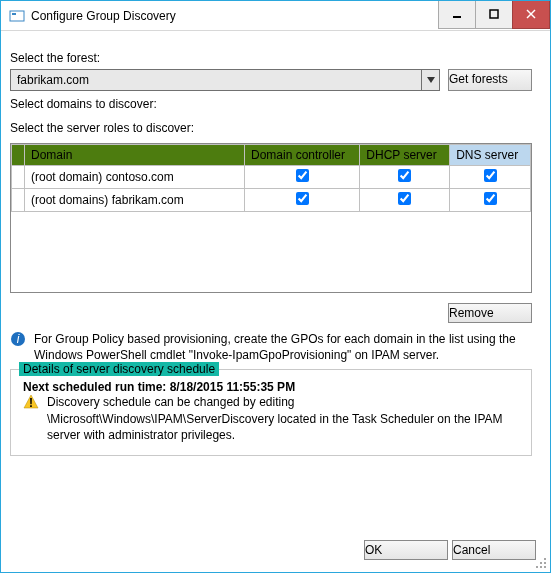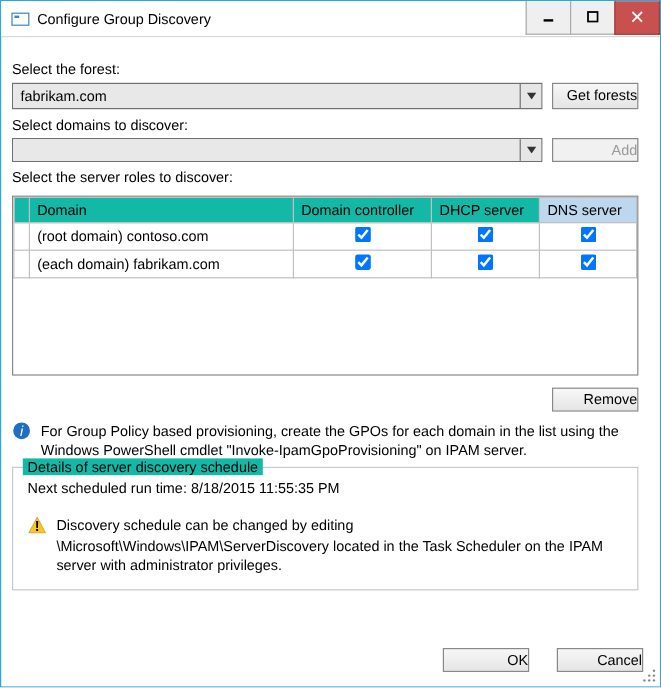--- a/index.html
+++ b/index.html
@@ -96,40 +96,40 @@
       display: flex;
       align-items: center;
       justify-content: center;
       background: #e6e6e6;
     }
     .combo-arrow svg { width: 8px; height: 6px; }
     .btn {
       border: 1px solid #888;
       background: linear-gradient(#f7f7f7,#e5e5e5);
       padding: 2px 0;
-      width: 72px;
-      text-align: right;
+      width: 84px;
+      text-align: left;
       cursor: default;
     }
     .btn.disabled {
       color: #9a9a9a;
       background: #f1f1f1;
     }
     .table-wrap {
       border: 1px solid #888;
       margin-top: 4px;
       height: 150px;
       overflow: auto;
     }
     table {
       border-collapse: collapse;
       width: 100%;
     }
     th {
-      background: #14b8a6;
+      background: #4d7c0f;
       border: 1px solid #c0c0c0;
       padding: 3px 6px;
       text-align: left;
       font-weight: normal;
     }
     th.sel {
       background: #bcd7ee;
     }
     td {
       border: 1px solid #c0c0c0;
@@ -174,36 +174,37 @@
       margin-top: 6px;
     }
     .legend {
       position: absolute;
       top: -8px;
       left: 8px;
       background: #14b8a6;
       padding: 0 4px;
     }
     .sched-line {
-      margin-bottom: 16px;
+      margin-bottom: 0;
+      font-weight: bold;
     }
     .warn-row {
       display: flex;
       gap: 8px;
       align-items: flex-start;
     }
     .warn-icon {
       width: 16px;
       height: 16px;
       flex-shrink: 0;
     }
     .footer {
       display: flex;
       justify-content: flex-end;
-      gap: 23px;
+      gap: 4px;
       padding: 10px 14px 12px 0;
     }
     .resize-grip {
       position: absolute;
       right: 4px;
       bottom: 4px;
       width: 12px;
       height: 12px;
     }
   </style>
@@ -248,31 +249,20 @@
         <div class="combo-arrow">
           <svg viewBox="0 0 8 6">
               <path d="M0 0 L8 0 L4 6 Z" fill="#333"></path>
             </svg>
         </div>
       </div>
       <div class="btn">Get forests</div>
     </div>
 
     <div class="label">Select domains to discover:</div>
-    <div class="row">
-      <div class="combo">
-        <div class="combo-text"></div>
-        <div class="combo-arrow">
-          <svg viewBox="0 0 8 6">
-              <path d="M0 0 L8 0 L4 6 Z" fill="#333"></path>
-            </svg>
-        </div>
-      </div>
-      <div class="btn disabled">Add</div>
-    </div>
 
     <div class="label">Select the server roles to discover:</div>
     <div class="table-wrap">
       <table>
         <thead>
           <tr>
             <th style="width:12px"></th>
             <th style="width:220px">Domain</th>
             <th>Domain controller</th>
             <th>DHCP server</th>
@@ -282,21 +272,21 @@
         <tbody>
           <tr>
             <td></td>
             <td>(root domain) contoso.com</td>
             <td class="center"><input type="checkbox" class="check" checked="" style=""></td>
             <td class="center"><input type="checkbox" class="check" checked="" style=""></td>
             <td class="center"><input type="checkbox" class="check" checked="" style=""></td>
           </tr>
           <tr>
             <td></td>
-            <td>(each domain) fabrikam.com</td>
+            <td>(root domains) fabrikam.com</td>
             <td class="center"><input type="checkbox" class="check" checked="" style=""></td>
             <td class="center"><input type="checkbox" class="check" checked="" style=""></td>
             <td class="center"><input type="checkbox" class="check" checked="" style=""></td>
           </tr>
         </tbody>
       </table>
     </div>
 
     <div class="right-btn-row">
       <div class="btn">Remove</div>

